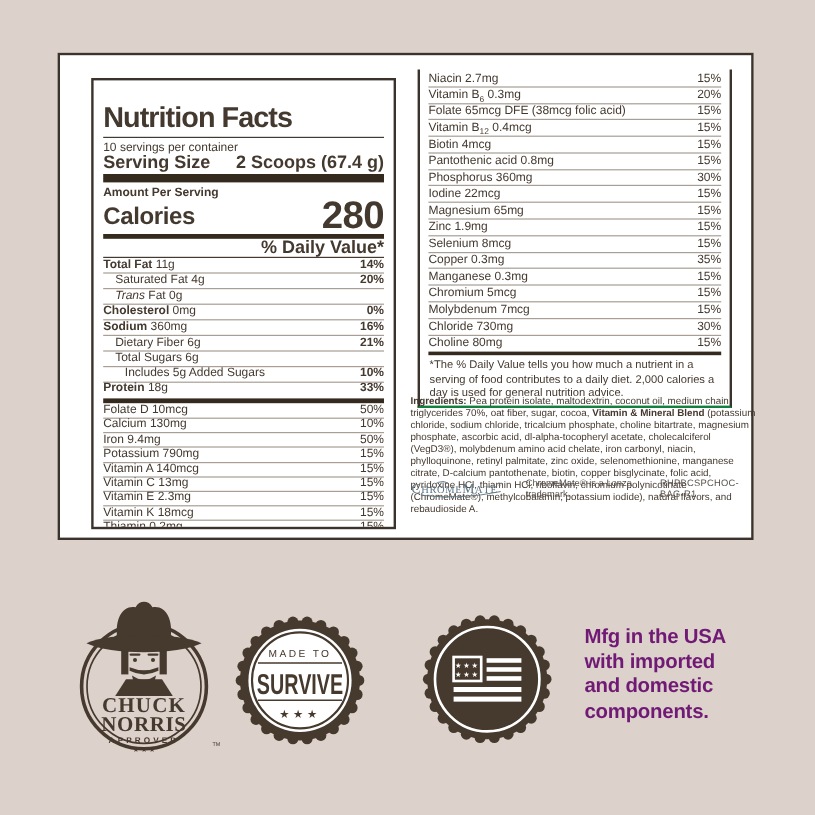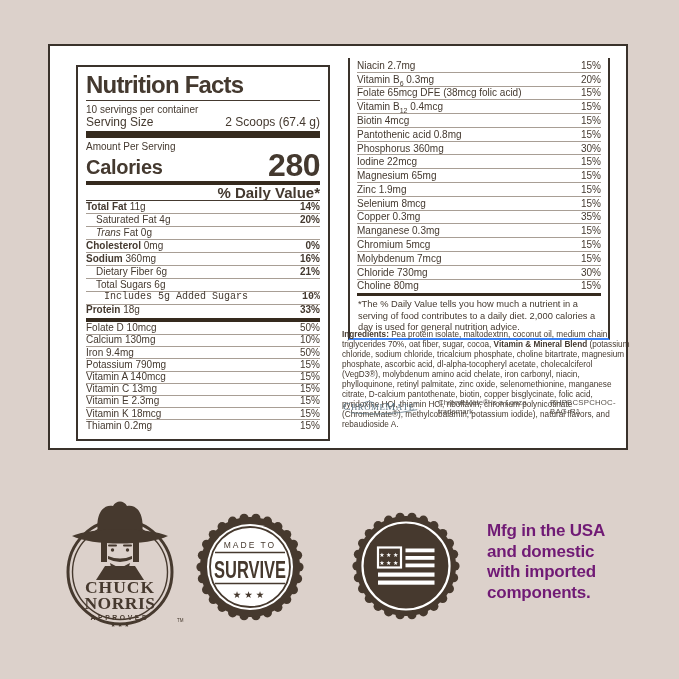--- a/index.html
+++ b/index.html
@@ -3,44 +3,44 @@
 <meta charset="utf-8">
 <style>
   html,body{margin:0;padding:0;}
   body{font-family:"Liberation Sans",sans-serif;}
   .stage{position:relative;width:679px;height:679px;background:#dcd1cb;overflow:hidden;}
   .card{position:absolute;left:48px;top:44px;width:580px;height:406px;background:#fff;border:2px solid #3a322b;box-sizing:border-box;}
   .b{font-weight:bold;}
   .i{font-style:italic;}
 
   
-  .nf-box{position:absolute;left:26px;top:19px;width:254px;height:376px;border:2px solid #3a322b;box-sizing:border-box;padding:5px 8px 4px;color:#44392f;overflow:hidden;}
+  .nf-box{position:absolute;left:26px;top:19px;width:254px;height:376px;border:2px solid #3a322b;box-sizing:border-box;padding:19px 8px 4px;color:#44392f;overflow:hidden;}
   .nf-title{font-size:24px;font-weight:bold;letter-spacing:-0.8px;line-height:26px;border-bottom:1px solid #44392f;padding-bottom:2px;white-space:nowrap;}
   .nf-serv{font-size:10px;line-height:12px;margin-top:3px;}
-  .nf-ssrow{display:flex;justify-content:space-between;font-size:12px;line-height:12px;font-weight:normal;}
+  .nf-ssrow{display:flex;justify-content:space-between;font-size:15px;line-height:12px;font-weight:bold;}
   .bar-thick{height:7px;background:#352a1e;margin:3px 0 3px;}
   .bar-med{height:4px;background:#352a1e;}
-  .nf-aps{font-size:10px;font-weight:normal;line-height:11px;}
+  .nf-aps{font-size:10px;font-weight:bold;line-height:11px;}
   .nf-calrow{display:flex;justify-content:space-between;align-items:flex-end;margin:0 0 3px;}
   .nf-cal-label{font-size:20px;font-weight:bold;line-height:22px;letter-spacing:-0.3px;}
   .nf-cal-value{font-size:32px;font-weight:bold;line-height:26px;letter-spacing:-0.5px;}
   .nf-dvh{font-size:15px;font-weight:bold;text-align:right;line-height:12px;padding:2px 0 1px;}
   .nrow{display:flex;justify-content:space-between;font-size:10px;line-height:10.8px;padding:0.6px 0;border-top:1px solid #a89e95;}
   .rows-first-line > .nrow:first-child{border-top:1px solid #44392f;}
   .rows-no-first > .nrow:first-child{border-top:none;}
   .nrow.ind1{padding-left:10px;}
-  .nrow.ind2{padding-left:18px;font-family:Liberation Mono, monospace;}
+  .nrow.ind2{padding-left:18px;}
   .nname{white-space:nowrap;}
   .ndv{white-space:nowrap;}
   .nrow sub{font-size:7px;line-height:0;}
   .vit-rows .nrow{line-height:10.3px;padding:0.45px 0;}
   .nf-box .bar-after-protein{height:4px;background:#352a1e;margin:1px 0;}
 
   
-  .nf-right{position:absolute;left:298px;top:12px;width:262px;border-left:2px solid #3a322b;border-right:2px solid #3a322b;border-bottom:2px solid #3b82f6;box-sizing:border-box;padding:1px 7px 0;color:#44392f;}
+  .nf-right{position:absolute;left:298px;top:12px;width:262px;border-left:2px solid #3a322b;border-right:2px solid #3a322b;border-bottom:2px solid #15803d;box-sizing:border-box;padding:1px 7px 0;color:#44392f;}
   .nf-right .nrow{font-size:10px;line-height:11px;padding:0.9px 0;}
   .bar-foot{height:3px;background:#352a1e;margin-top:1px;}
   .footnote{font-size:9.3px;line-height:11.4px;padding:3px 1px 4px;}
 
   .ingredients{position:absolute;left:292px;top:284px;width:290px;font-size:8.2px;line-height:10px;color:#44392f;}
   .chromemate-row{position:absolute;left:292px;top:352px;width:292px;display:flex;align-items:center;}
   .cm-note{font-size:7.8px;color:#57504a;margin-left:5px;}
   .cm-code{font-size:7.8px;color:#57504a;margin-left:auto;letter-spacing:0.2px;}
 
   
@@ -342,18 +342,18 @@
       <rect x="57.5" y="40.5" width="29" height="3.8" fill="#ffffff"></rect>
       <rect x="57.5" y="48" width="29" height="3.8" fill="#ffffff"></rect>
       <rect x="57.5" y="55.5" width="29" height="3.8" fill="#ffffff"></rect>
       <rect x="30" y="64.5" width="56.5" height="4.2" fill="#ffffff"></rect>
       <rect x="30" y="72.5" width="56.5" height="4.2" fill="#ffffff"></rect>
     </g>
   </svg>
 
   <div class="mfg-text">
     <div>Mfg in the USA</div>
+    <div>with imported</div>
     <div>and domestic</div>
-    <div>with imported</div>
     <div>components.</div>
   </div>
 
 </div>
 
 </body></html>

